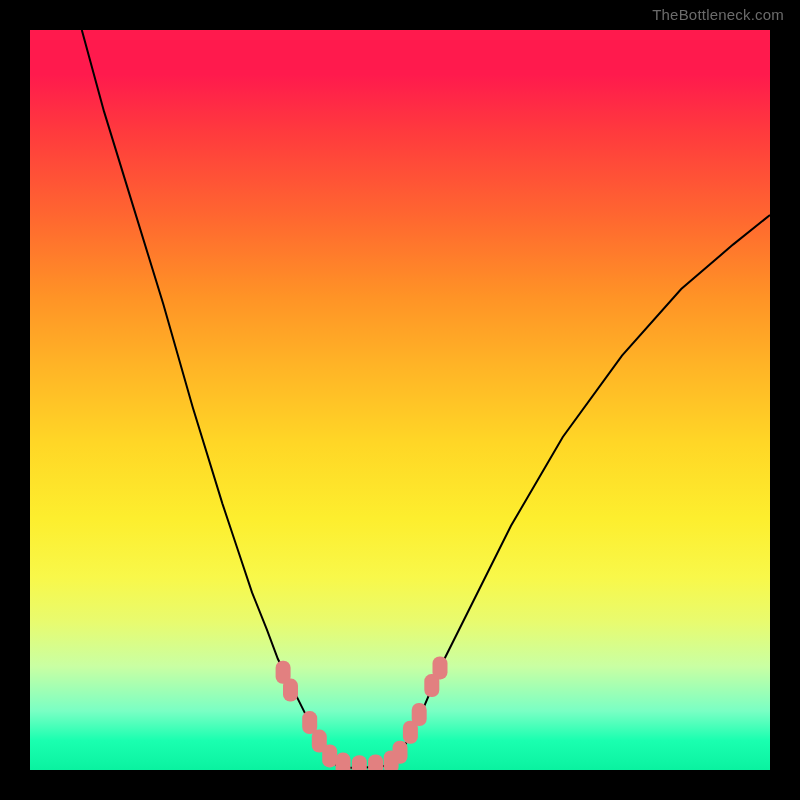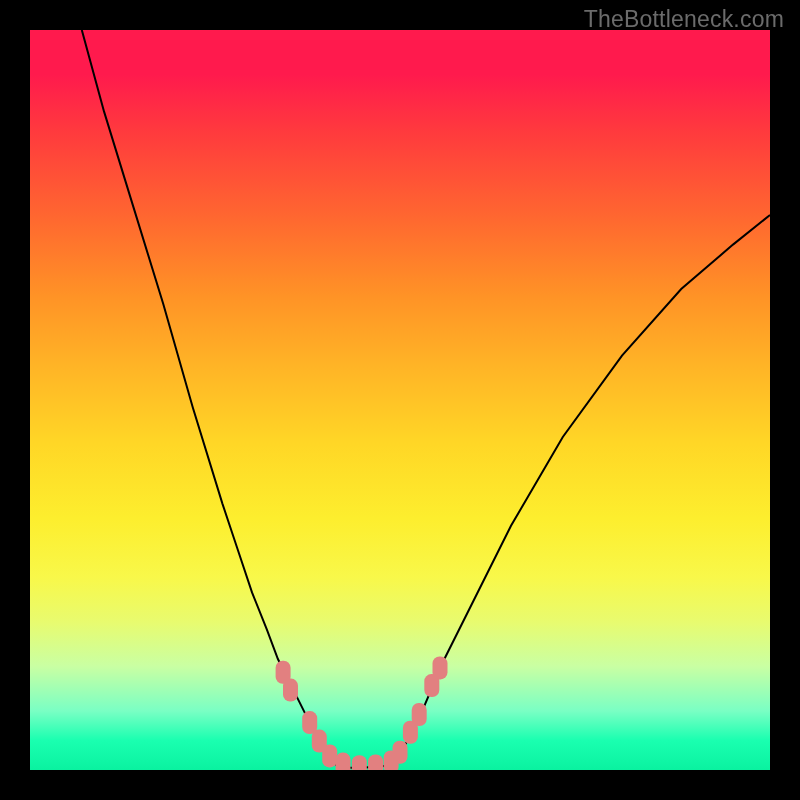--- a/index.html
+++ b/index.html
@@ -39,21 +39,21 @@
       #7affc4 92%,
       #1affb0 96%,
       #0af2a0 100%
     );
   }
   .watermark {
     position: absolute;
     top: 6px;
     right: 16px;
     color: #6b6b6b;
-    font-size: 23px;
+    font-size: 15px;
     letter-spacing: 0.2px;
     z-index: 5;
   }
   svg.curves {
     position: absolute;
     inset: 0;
     width: 100%;
     height: 100%;
   }
   .line {

